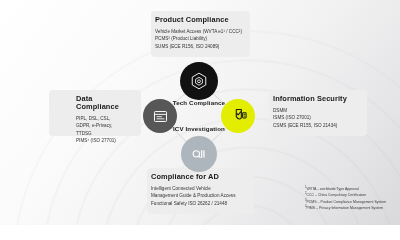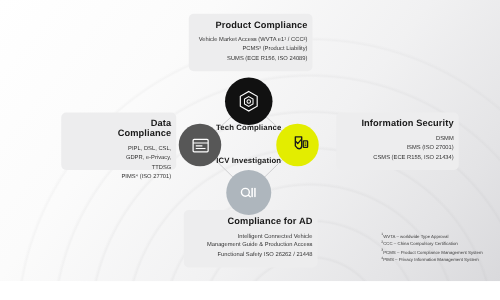--- a/index.html
+++ b/index.html
@@ -16,21 +16,21 @@
       radial-gradient(circle at 62% 118%, rgba(255,255,255,0) 0%, rgba(255,255,255,0) 8%, rgba(170,170,172,0.10) 8.4%, rgba(255,255,255,0) 9%, rgba(255,255,255,0) 16%, rgba(170,170,172,0.10) 16.4%, rgba(255,255,255,0) 17%, rgba(255,255,255,0) 24%, rgba(170,170,172,0.10) 24.4%, rgba(255,255,255,0) 25%, rgba(255,255,255,0) 32%, rgba(170,170,172,0.10) 32.4%, rgba(255,255,255,0) 33%, rgba(255,255,255,0) 40%, rgba(170,170,172,0.10) 40.4%, rgba(255,255,255,0) 41%, rgba(255,255,255,0) 48%, rgba(170,170,172,0.10) 48.4%, rgba(255,255,255,0) 49%, rgba(255,255,255,0) 56%, rgba(170,170,172,0.09) 56.4%, rgba(255,255,255,0) 57%, rgba(255,255,255,0) 64%, rgba(170,170,172,0.08) 64.4%, rgba(255,255,255,0) 65%),
       linear-gradient(128deg, #ffffff 0%, #fbfbfb 30%, #f1f1f2 60%, #e4e4e6 84%, #d9d9dc 100%);
     font-family: "Liberation Sans", sans-serif;
     color: #2b2b2b;
   }
   .panel {
     position: absolute;
     background: #ededee;
     border-radius: 4px;
     box-sizing: border-box;
-    text-align: right;
+    text-align: left;
     padding: 5px 4px 4px 4px;
   }
   .panel-title {
     font-size: 7.4px;
     font-weight: bold;
     color: #1a1a1a;
     letter-spacing: 0.1px;
     margin-bottom: 3.5px;
     line-height: 1.1;
   }

